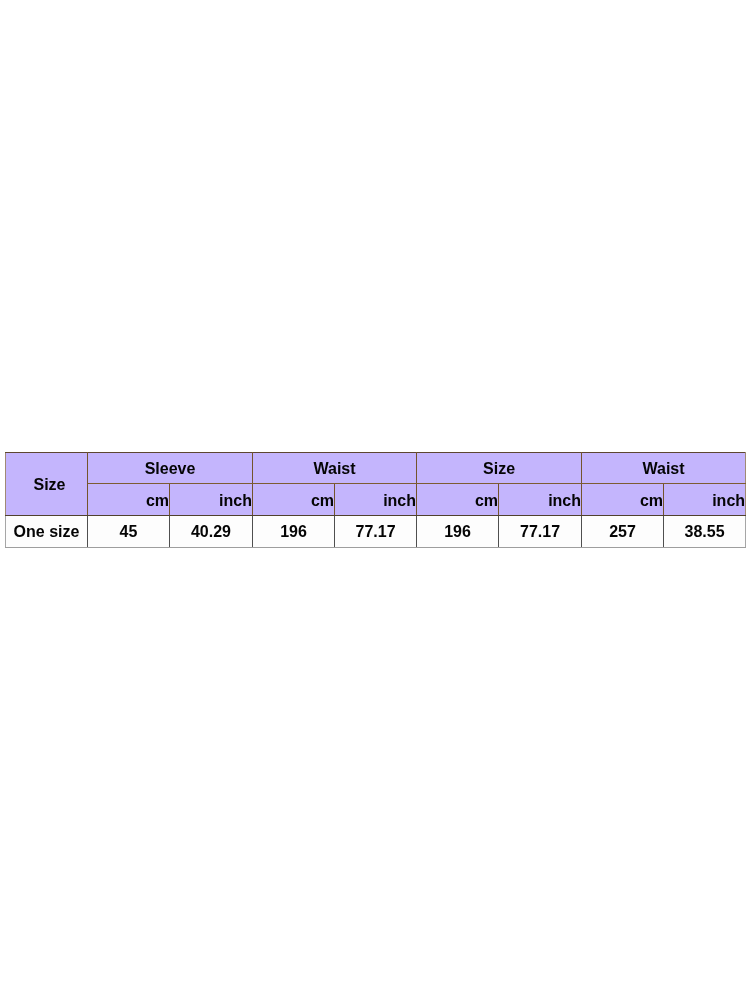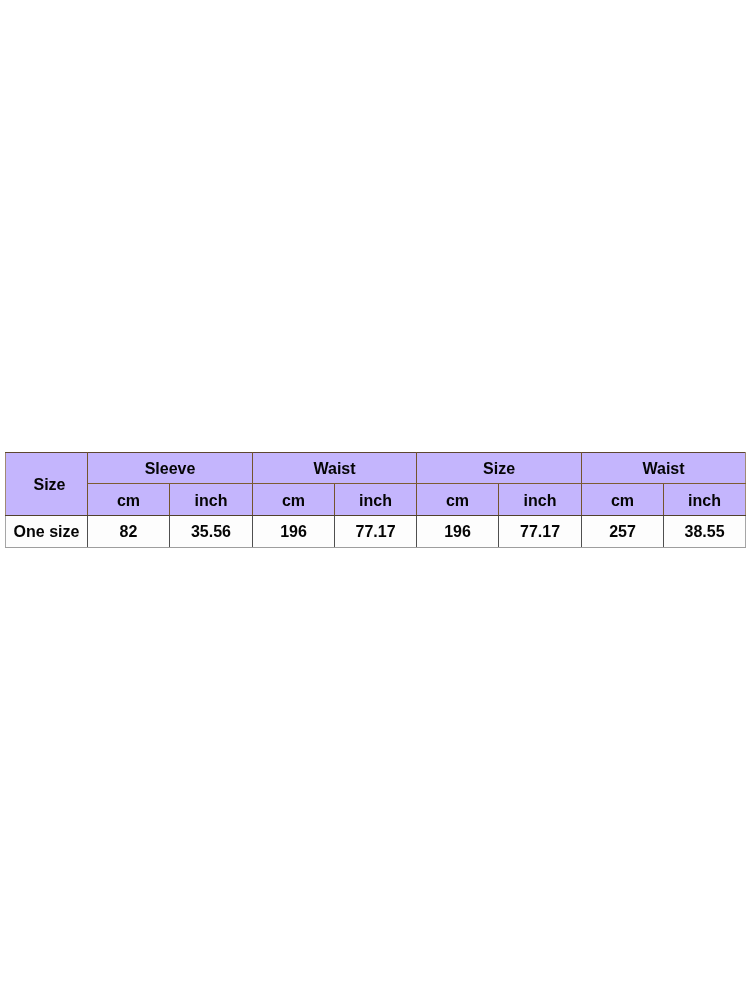--- a/index.html
+++ b/index.html
@@ -36,21 +36,21 @@
   
   .size-chart tr.r1 td { height:30px; }
   .size-chart tr.r2 td { height:31px; }
   .size-chart tr.r3 td { height:31px;text-decoration:underline; }
   .size-chart tr.r3 td > span { top:0px; }
 
   
   .size-chart td.hdr { background:#c4b5fd; }
   .size-chart tr.r1 td { border-top-color:#5d4631; border-bottom-color:#7d5c32; }
   .size-chart tr.r1 td[rowspan] { border-bottom-color:#50412e; }
-  .size-chart tr.r2 td { border-bottom-color:#50412e; }
+  .size-chart tr.r2 td { border-bottom-color:#50412e;text-align:right; }
   .size-chart tr.r1 td.first-col,
   .size-chart tr.r2 td.first-col { border-left-color:#a08a74; }
   .size-chart tr.r1 td.last-col,
   .size-chart tr.r2 td.last-col { border-right-color:#a08a74; }
 
   
   .size-chart td.body-cell {
     background:#fdfdfd;
     border-left-color:#4f4f4f;
     border-right-color:#4f4f4f;
@@ -91,22 +91,22 @@
       <td class="hdr"><span>inch</span></td>
       <td class="hdr"><span>cm</span></td>
       <td class="hdr"><span>inch</span></td>
       <td class="hdr"><span>cm</span></td>
       <td class="hdr last-col"><span>inch</span></td>
     </tr>
     </thead>
     <tbody>
     <tr class="r3">
       <td class="body-cell first"><span>One size</span></td>
-      <td class="body-cell"><span>82</span></td>
-      <td class="body-cell"><span>35.56</span></td>
+      <td class="body-cell"><span>45</span></td>
+      <td class="body-cell"><span>40.29</span></td>
       <td class="body-cell"><span>196</span></td>
       <td class="body-cell"><span>77.17</span></td>
       <td class="body-cell"><span>196</span></td>
       <td class="body-cell"><span>77.17</span></td>
       <td class="body-cell"><span>257</span></td>
       <td class="body-cell last"><span>38.55</span></td>
     </tr>
     </tbody>
   </table>
 </div>

